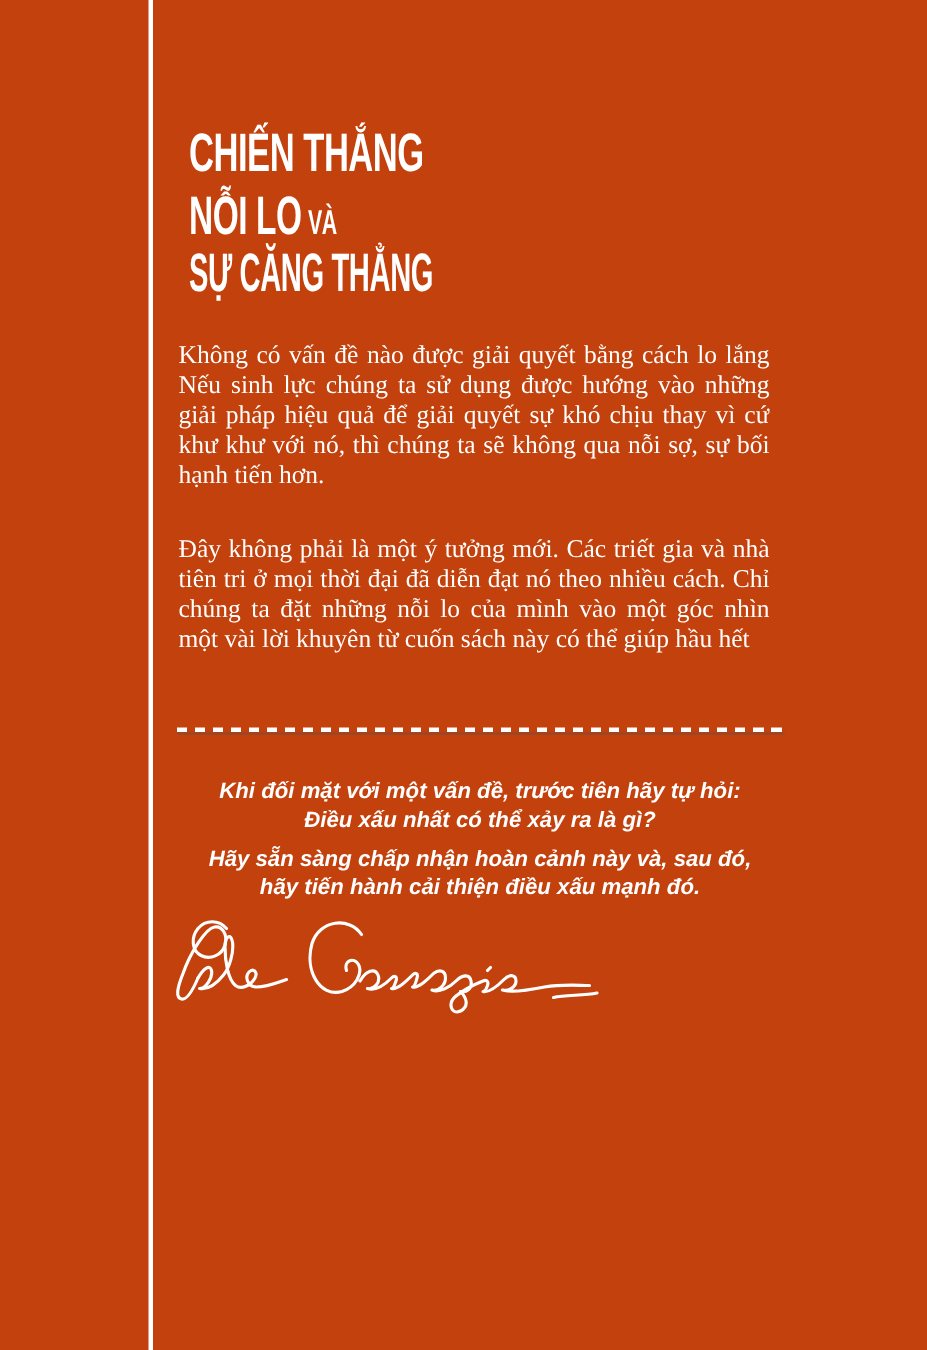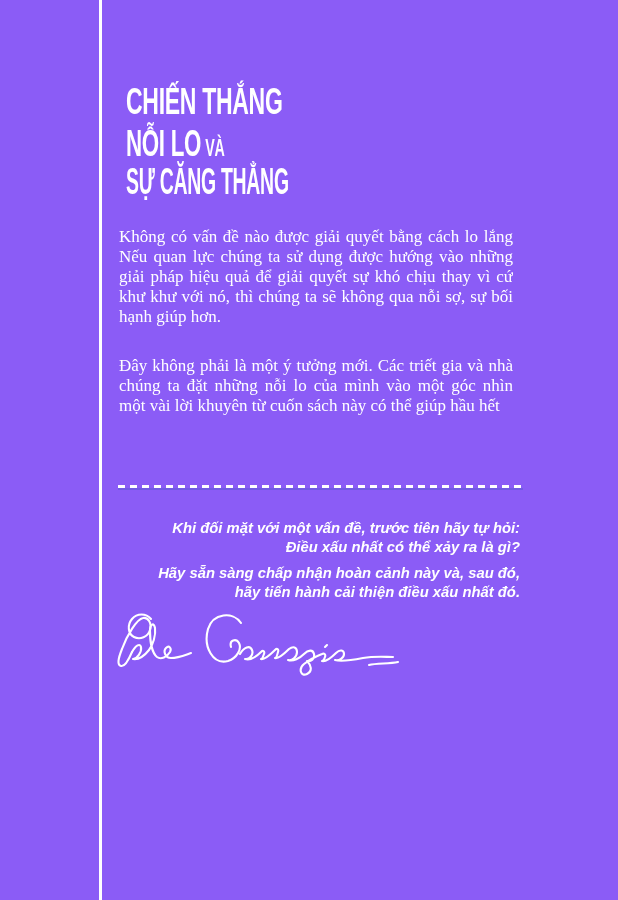--- a/index.html
+++ b/index.html
@@ -48,66 +48,67 @@
     box-shadow:0 2px 0 rgba(0,90,140,0.18);
   }
   
   .quote {
     position:absolute; left:120px; width:400px;
     font-size:14.8px; line-height:19px;
     font-style:italic; font-weight:bold;
   }
   .q1 { top:519px; }
   .q2 { top:564px; }
-  .quote .jline { text-align:right; }
+  .quote .jline { text-align:center; }
   
   .sig {
     position:absolute; left:113px; top:609px;
     width:302px; height:72px;
   }
   .sig svg { display:block; width:302px; height:72px; }
   .sig path {
     fill:none; stroke:#ffffff;
     stroke-width:2.1;
     stroke-linecap:round; stroke-linejoin:round;
   }
 </style>
 </head>
 <body>
 
-<div class="page" style="background-color: #8b5cf6; color: rgb(255, 255, 255);">
+<div class="page" style="background-color: #c2410c; color: rgb(255, 255, 255);">
 
   <div class="spine-stripe"></div>
 
   <div class="tline t1">CHIẾN THẮNG</div>
   <div class="tline t2"><span>NỖI LO</span><span class="small">VÀ</span></div>
   <div class="tline t3">SỰ CĂNG THẲNG</div>
 
   <div class="para p1">
       <div class="jline">Không có vấn đề nào được giải quyết bằng cách lo lắng cả.</div>
-      <div class="jline">Nếu quan lực chúng ta sử dụng được hướng vào những</div>
+      <div class="jline">Nếu sinh lực chúng ta sử dụng được hướng vào những</div>
       <div class="jline">giải pháp hiệu quả để giải quyết sự khó chịu thay vì cứ</div>
       <div class="jline">khư khư với nó, thì chúng ta sẽ không qua nỗi sợ, sự bối</div>
-      <div class="jline">hạnh giúp hơn.</div>
+      <div class="jline">hạnh tiến hơn.</div>
     </div>
   <div class="para p2">
       <div class="jline">Đây không phải là một ý tưởng mới. Các triết gia và nhà</div>
+      <div class="jline">tiên tri ở mọi thời đại đã diễn đạt nó theo nhiều cách. Chỉ</div>
       <div class="jline">chúng ta đặt những nỗi lo của mình vào một góc nhìn</div>
       <div class="jline">một vài lời khuyên từ cuốn sách này có thể giúp hầu hết</div>
     </div>
 
   <div class="divider"></div>
 
   <div class="quote q1">
       <div class="jline">Khi đối mặt với một vấn đề, trước tiên hãy tự hỏi:</div>
       <div class="jline">Điều xấu nhất có thể xảy ra là gì?</div>
     </div>
   <div class="quote q2">
       <div class="jline">Hãy sẵn sàng chấp nhận hoàn cảnh này và, sau đó,</div>
-      <div class="jline">hãy tiến hành cải thiện điều xấu nhất đó.</div>
+      <div class="jline">hãy tiến hành cải thiện điều xấu mạnh đó.</div>
     </div>
 
   <div class="sig">
     <svg viewBox="0 0 302 72" role="img" aria-label="Dale Carnegie">
       <title>Dale Carnegie</title>
 
       <path d="M38,10 C33,4 24,4 19,10 C14,16 15,25 21,28 C27,31 35,28 37,21 C39,14 35,8 30,9 C24,10 14,26 9,40 C5,50 4,56 8,57 C12,58 16,50 19,43"></path>
       <path d="M19,43 C23,36 27,34 28,38 C29,43 24,50 20,50 C26,51 32,46 36,41 C40,36 43,26 42,19 C41,13 37,15 37,22 C37,32 39,44 44,48 C48,51 54,48 57,43 C59,39 56,36 53,39 C50,42 52,49 58,49 C65,49 72,46 78,44"></path>
 
       <path d="M128,14 C120,2 100,4 95,20 C90,38 100,56 115,52 C124,49 129,40 126,34 C123,29 116,31 118,38 M127,45 C131,38 137,36 139,41 C141,46 136,51 132,50 C138,52 144,47 148,43 C150,41 152,42 151,45 C150,48 149,50 148,50 C152,51 158,45 162,41 C164,39 166,40 165,43 C164,47 163,49 162,49 C166,50 172,44 176,40 C180,37 184,38 184,43 C184,48 179,52 175,51 C180,53 187,49 191,45 C195,41 200,40 201,45 C202,50 198,53 194,52 C198,56 200,62 194,65 C188,68 185,60 191,55 C196,51 204,47 209,45 C211,44 213,45 212,48 C211,51 210,52 209,52 C213,53 219,48 223,44 C227,40 231,41 231,45 C231,49 226,52 222,51 C228,53 240,51 250,49 C262,47 272,48 280,48"></path>

